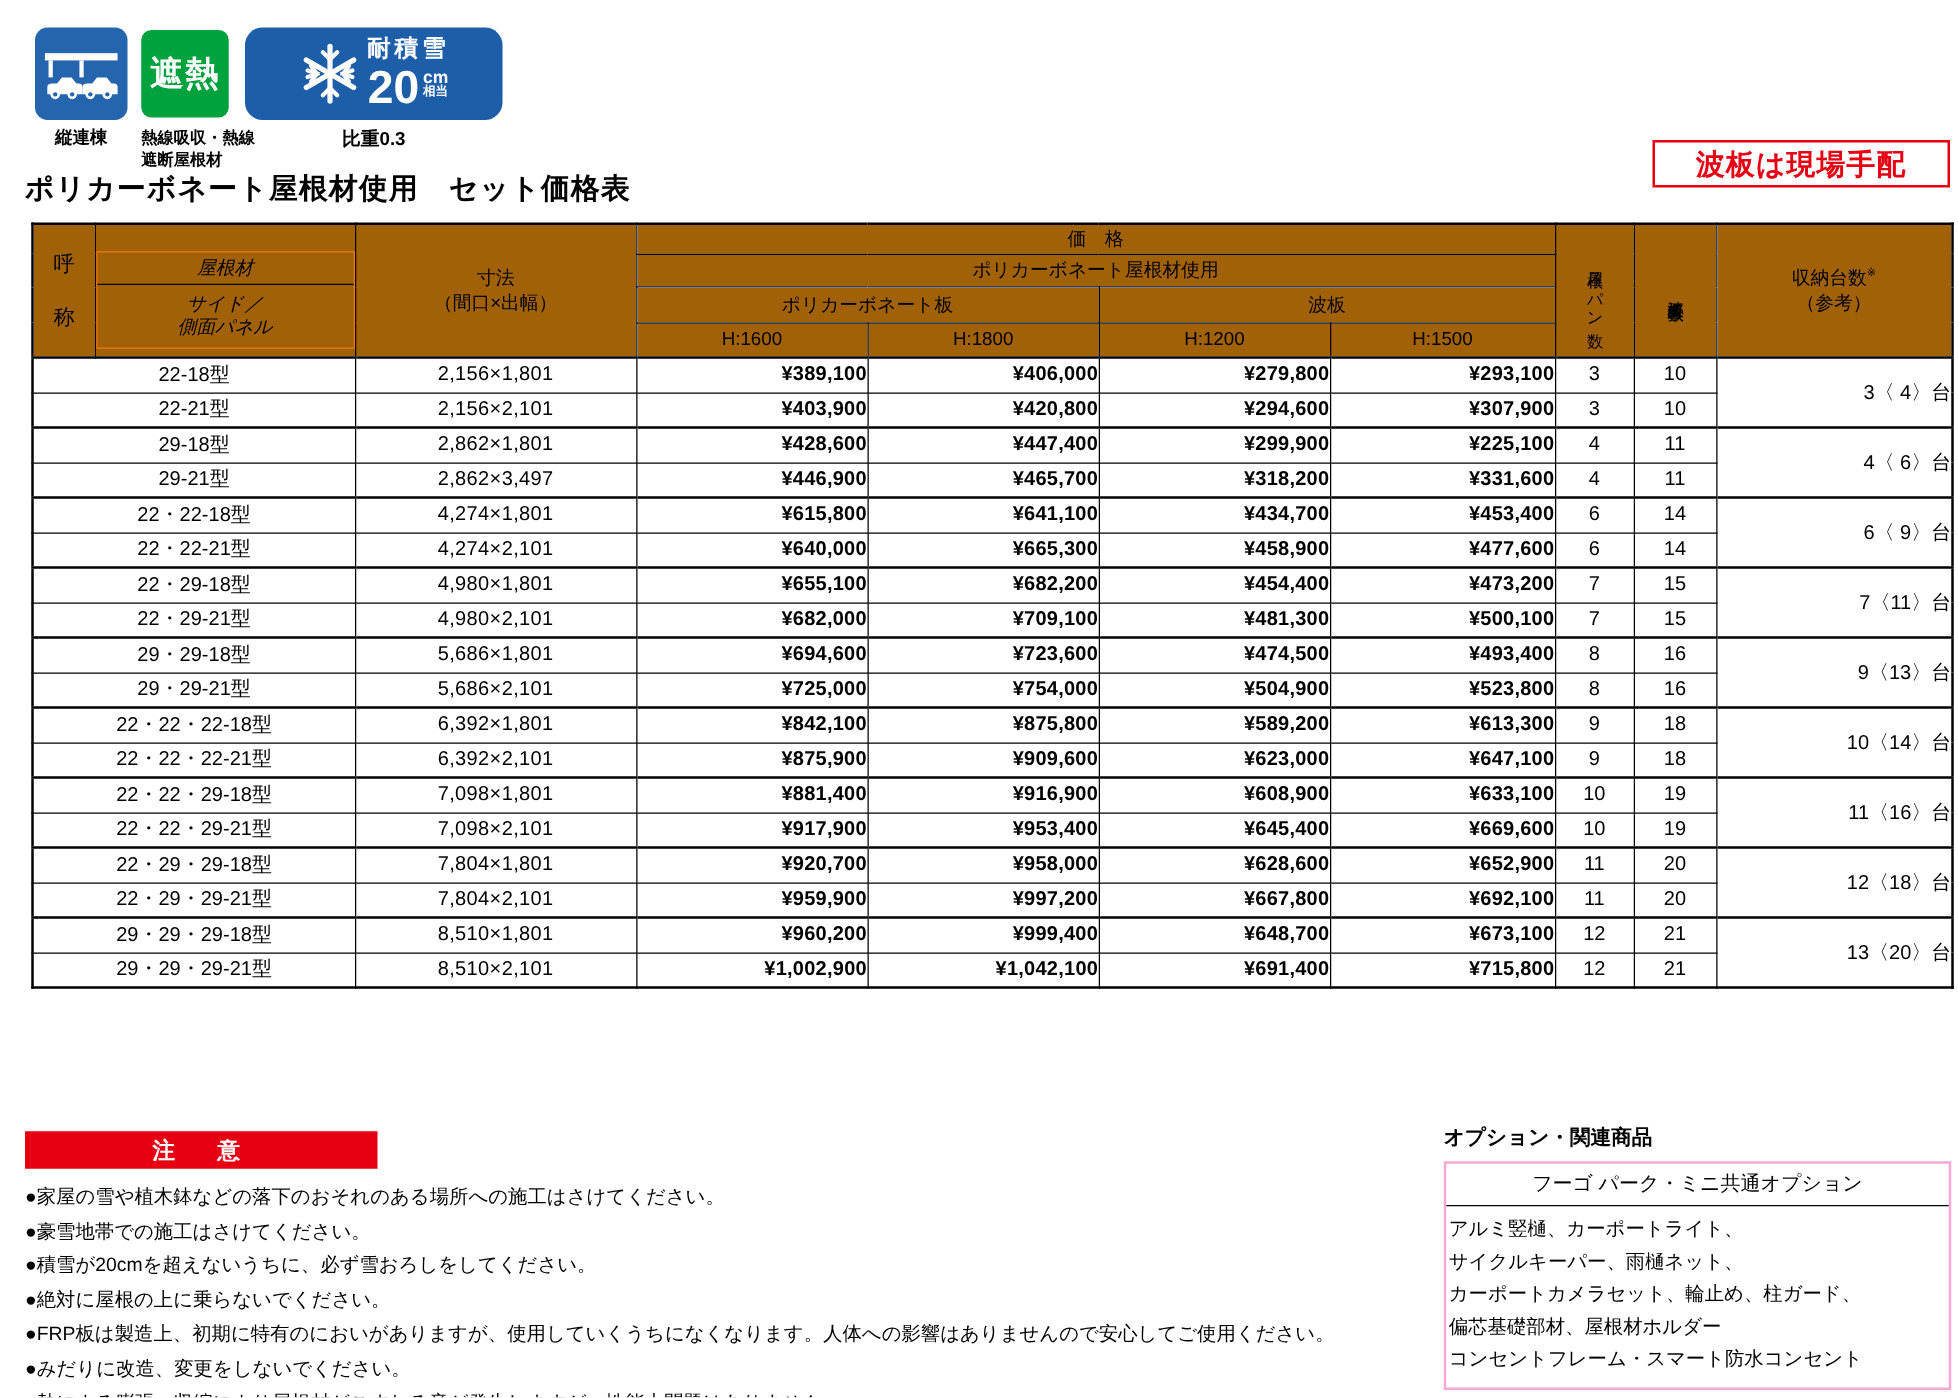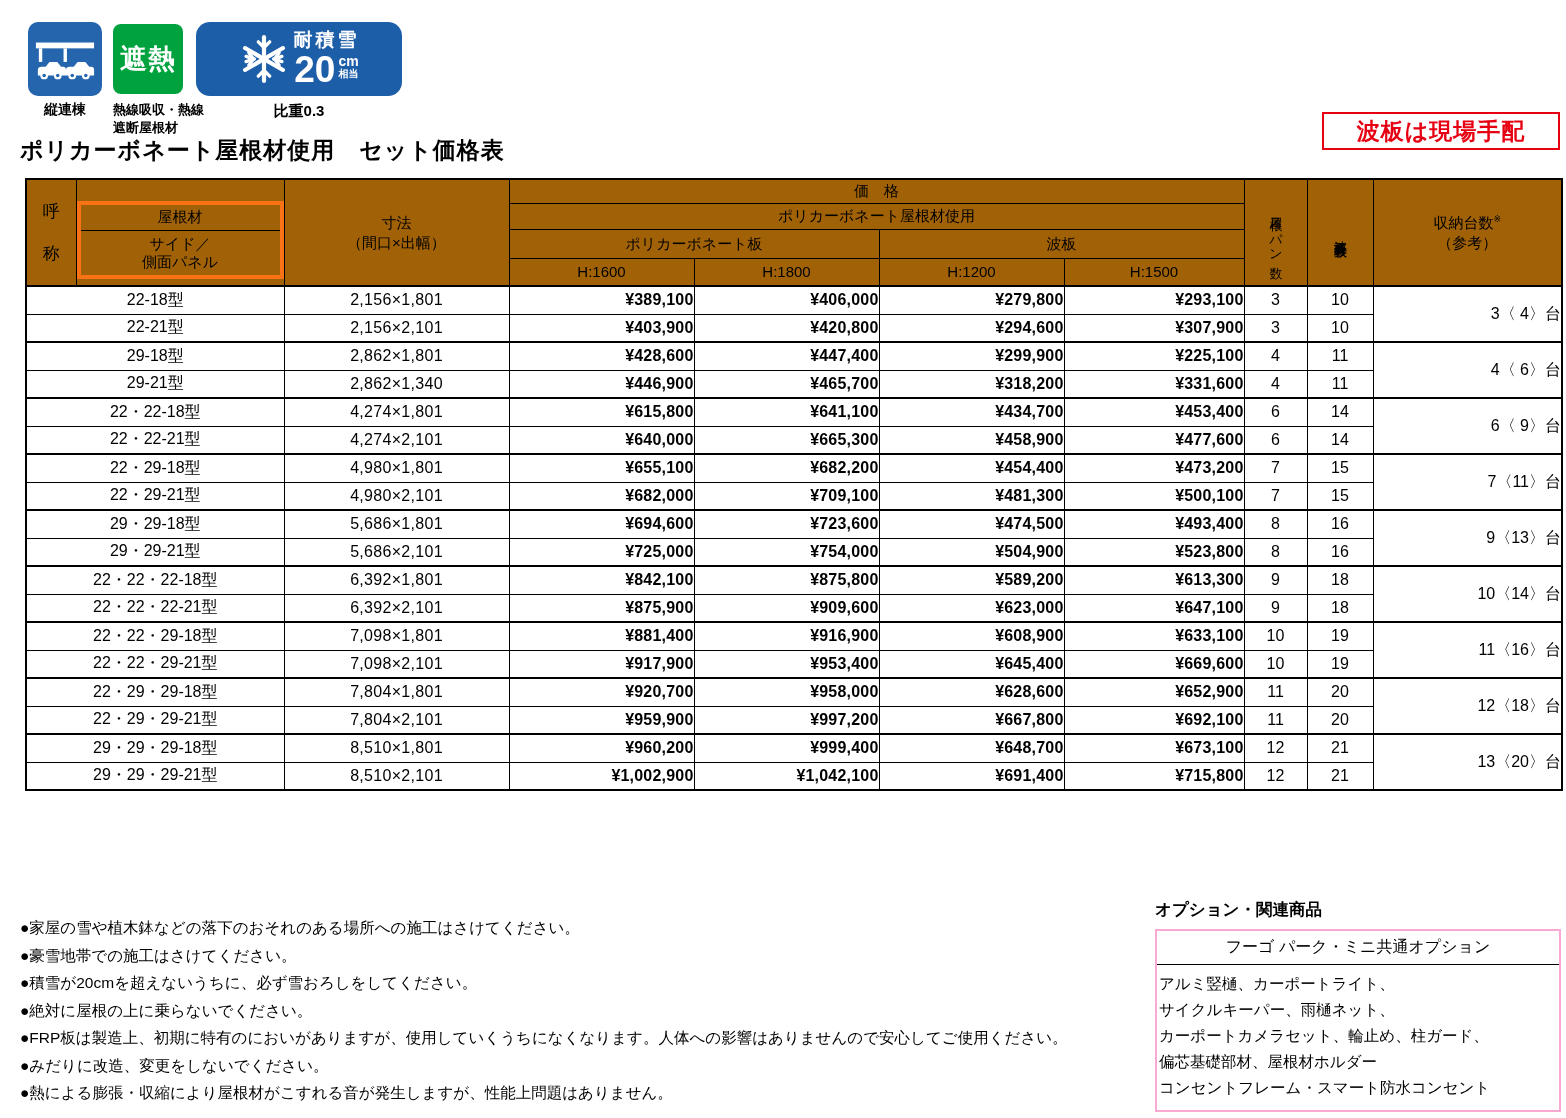--- a/index.html
+++ b/index.html
@@ -65,22 +65,22 @@
   tbody tr { height: 28px; }
   tbody td { font-size: 16px; background: #fff; }
   tbody tr.first > td { border-top: 2px solid #000; }
   tbody tr.g > td { border-top: 2px solid #000; }
 
   th.c-call { border-right: none; }
   .call-wrap { display: flex; flex-direction: column; align-items: center; justify-content: space-evenly; height: 105px; font-size: 17px; }
   th.c-roof { border-left: none; position: relative; }
   .roof-box {
     position: absolute; left: 0; right: 0; top: 21px; bottom: 6px;
-    border: 4px solid #f97316;
-    display: flex; flex-direction: column;
+    border: 1px solid #f97316;
+    display: flex; flex-direction: column; font-style: italic;
   }
   .rb-top { height: 26px; border-bottom: 1px solid #000; display: flex; align-items: center; justify-content: center; }
   .rb-bottom { flex: 1; display: flex; flex-direction: column; align-items: center; justify-content: center; line-height: 1.2; }
   .dim-wrap { display: flex; flex-direction: column; justify-content: center; line-height: 1.3; }
   .vert-wrap { display: flex; align-items: center; justify-content: center; height: 105px; }
   .vert-txt { writing-mode: vertical-rl; text-orientation: upright; font-size: 13px; letter-spacing: 1px; }
   .cap-head { display: flex; flex-direction: column; align-items: center; justify-content: center; line-height: 1.3; }
   .cap-head sup { font-size: 9px; }
 
   td.name { text-align: center; }
@@ -270,21 +270,21 @@
         <td class="price">¥428,600</td>
         <td class="price">¥447,400</td>
         <td class="price">¥299,900</td>
         <td class="price">¥225,100</td>
         <td class="cnt">4</td>
         <td class="cnt">11</td>
         <td class="cap" rowspan="2">4〈 6〉台</td>
       </tr>
       <tr>
         <td class="name" colspan="2">29-21型</td>
-        <td class="dim">2,862×1,340</td>
+        <td class="dim">2,862×3,497</td>
         <td class="price">¥446,900</td>
         <td class="price">¥465,700</td>
         <td class="price">¥318,200</td>
         <td class="price">¥331,600</td>
         <td class="cnt">4</td>
         <td class="cnt">11</td>
       </tr>
       <tr class="g">
         <td class="name" colspan="2">22・22-18型</td>
         <td class="dim">4,274×1,801</td>
@@ -429,20 +429,21 @@
         <td class="price">¥1,042,100</td>
         <td class="price">¥691,400</td>
         <td class="price">¥715,800</td>
         <td class="cnt">12</td>
         <td class="cnt">21</td>
       </tr>
     </tbody>
   </table>
 
   <div class="caution">
+    <div class="caution-banner">注　意</div>
     <div class="caution-items">
       <div>●家屋の雪や植木鉢などの落下のおそれのある場所への施工はさけてください。</div>
       <div>●豪雪地帯での施工はさけてください。</div>
       <div>●積雪が20cmを超えないうちに、必ず雪おろしをしてください。</div>
       <div>●絶対に屋根の上に乗らないでください。</div>
       <div>●FRP板は製造上、初期に特有のにおいがありますが、使用していくうちになくなります。人体への影響はありませんので安心してご使用ください。</div>
       <div>●みだりに改造、変更をしないでください。</div>
       <div>●熱による膨張・収縮により屋根材がこすれる音が発生しますが、性能上問題はありません。</div>
     </div>
   </div>

